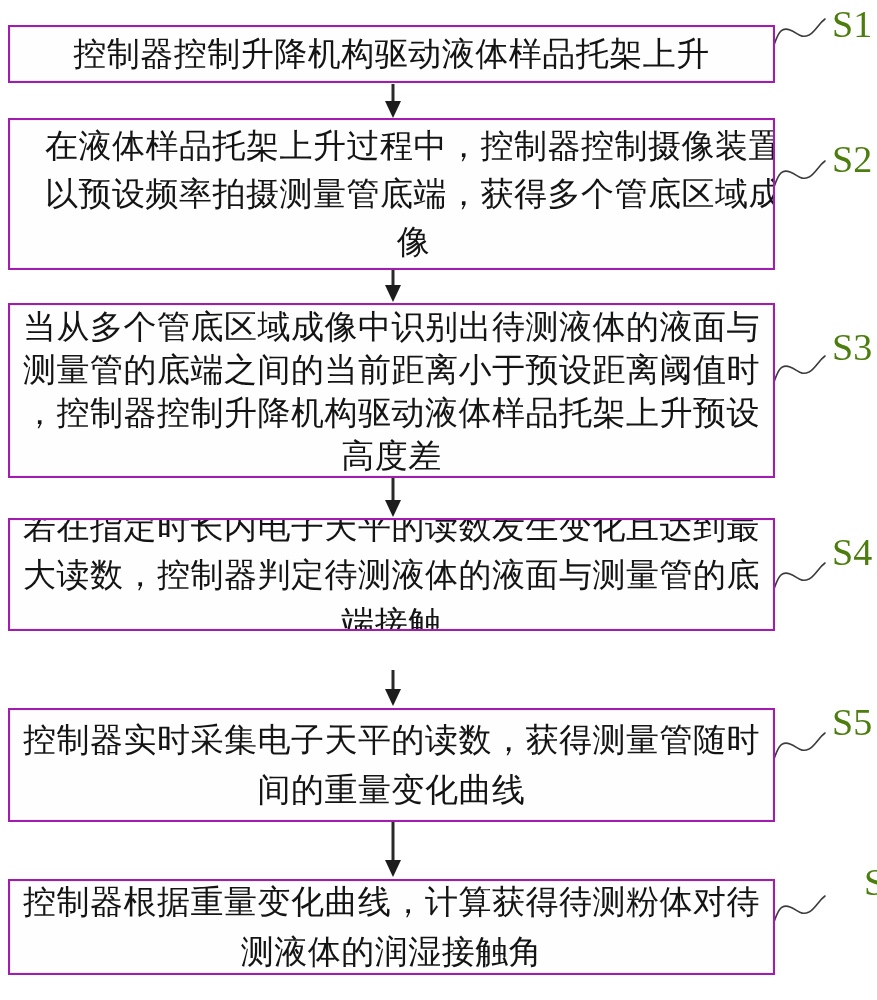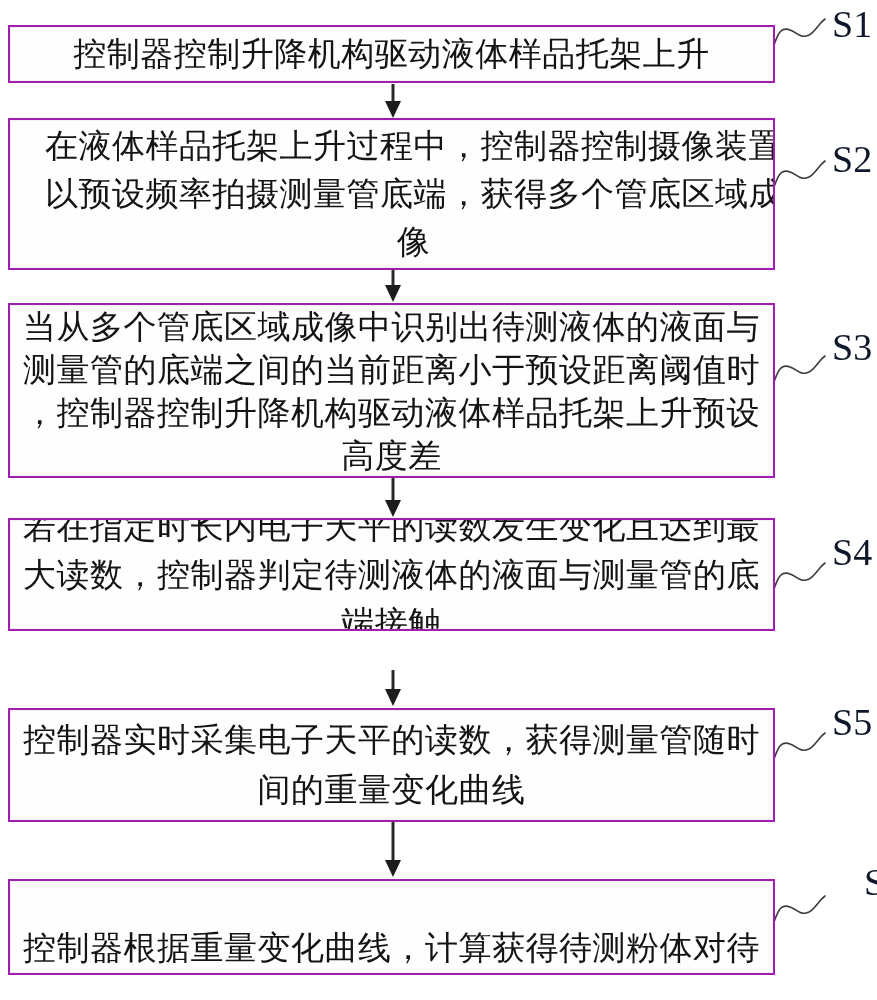--- a/index.html
+++ b/index.html
@@ -38,21 +38,21 @@
     letter-spacing: 0.5px;
   }
   .lh43 .tline { line-height: 43px; }
   .lh50 .tline { line-height: 50px; }
   .slabel {
     position: absolute;
     left: 832px;
     font-family: "Liberation Serif", "DejaVu Serif", serif;
     font-size: 38px;
     line-height: 1;
-    color: #0f172a;
+    color: #4d7c0f;
   }
   #connector-layer {
     position: absolute;
     top: 0;
     left: 0;
     pointer-events: none;
   }
   .arrow-line {
     stroke: #2a2a2a;
     stroke-width: 3;
@@ -130,18 +130,19 @@
     <div class="tline">端接触</div>
   </div>
   <div class="slabel" style="top:533px;">S4</div>
 
   <div class="flow-box lh50" style="top:708px; height:114px;">
     <div class="tline">控制器实时采集电子天平的读数，获得测量管随时</div>
     <div class="tline">间的重量变化曲线</div>
   </div>
   <div class="slabel" style="top:703px;">S5</div>
 
-  <div class="flow-box lh50" style="top:879px; height:96px;justify-content:flex-end;">
+  <div class="flow-box lh50" style="top:879px; height:96px;">
     <div class="tline">控制器根据重量变化曲线，计算获得待测粉体对待</div>
+    <div class="tline">测液体的润湿接触角</div>
   </div>
   <div class="slabel" style="top:863px;margin-left:32px;">S6</div>
 
 </div>
 
 </body></html>

